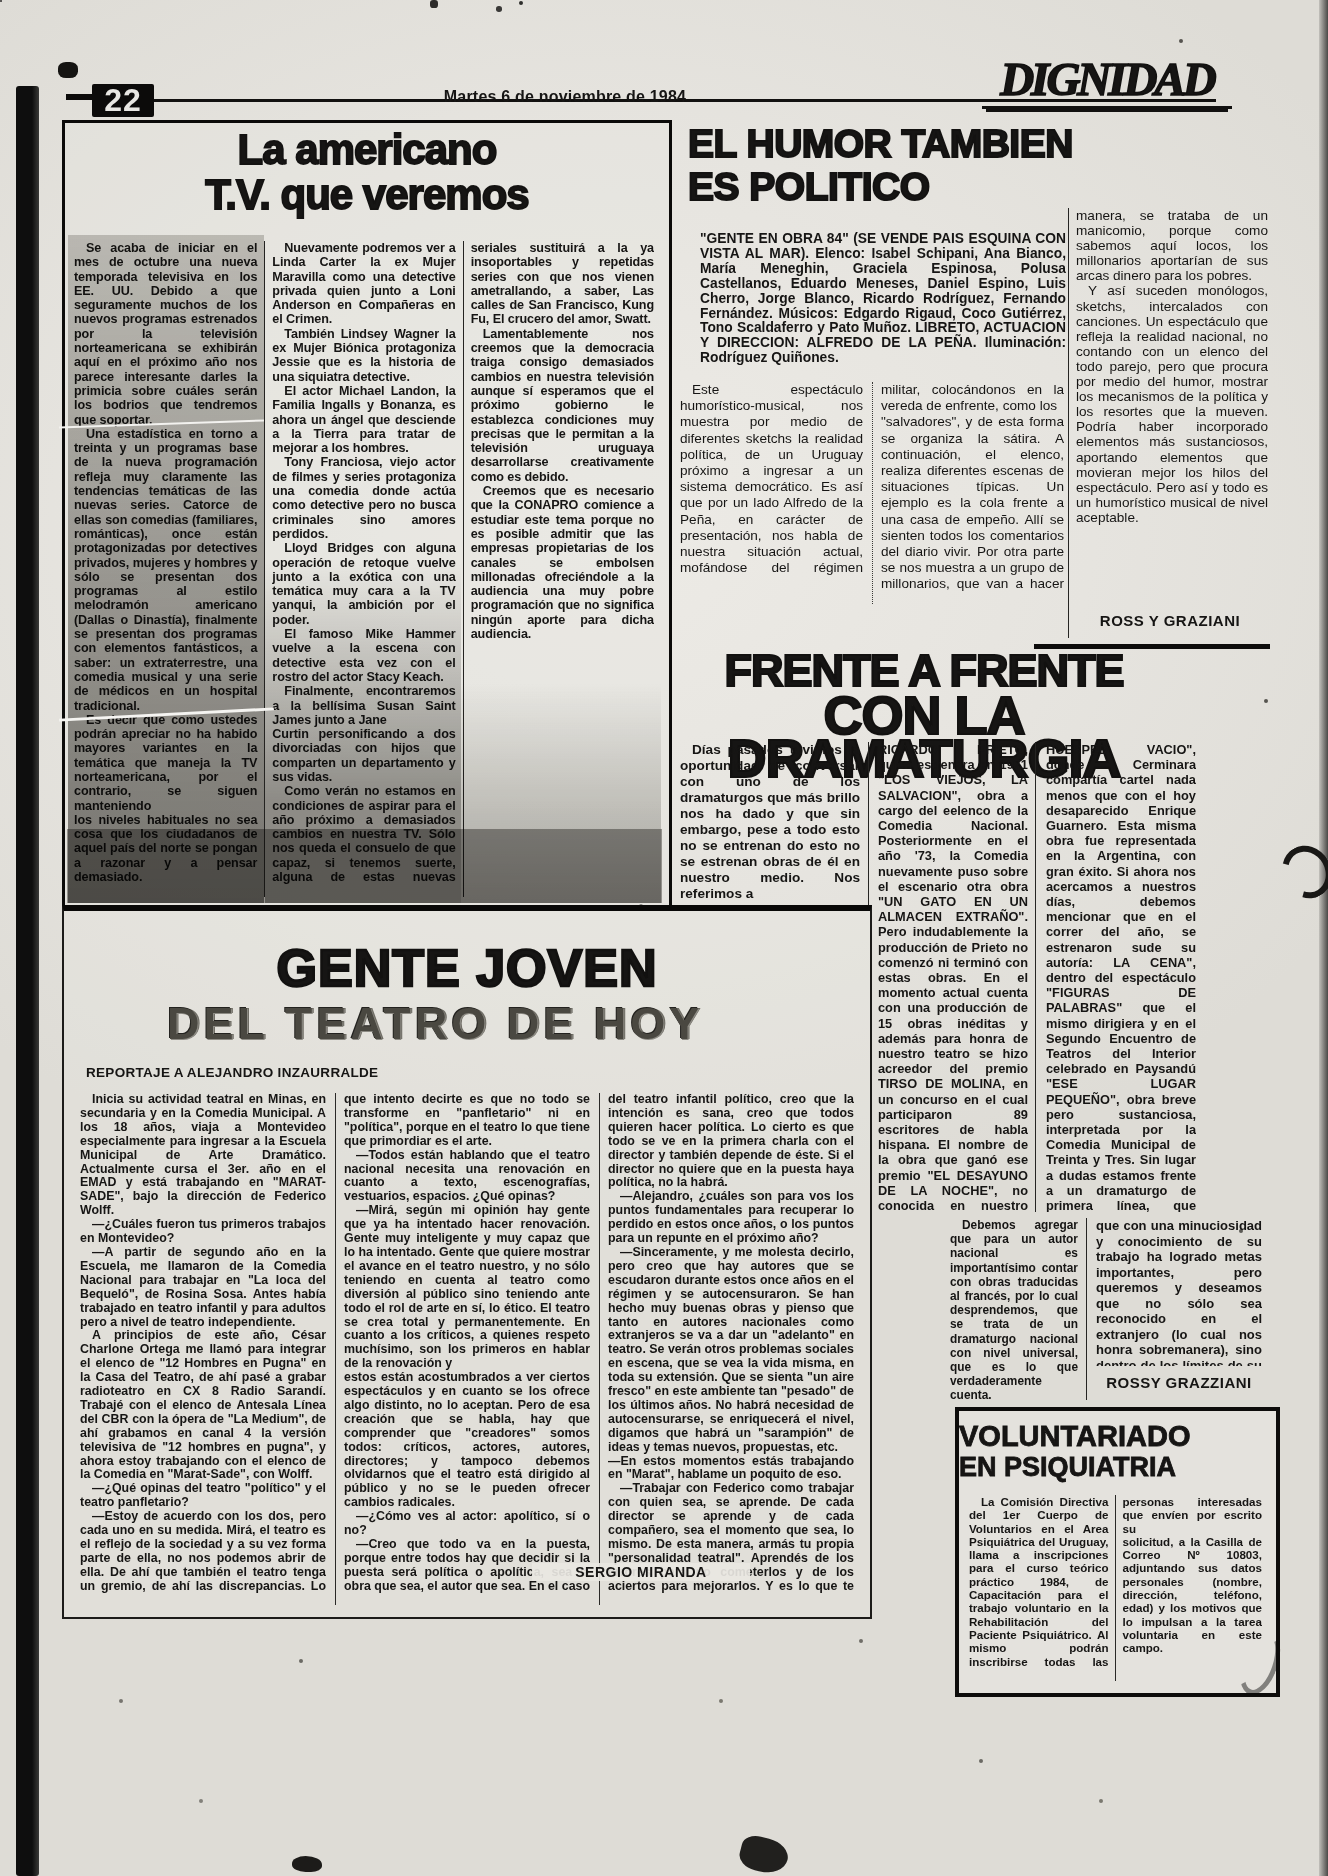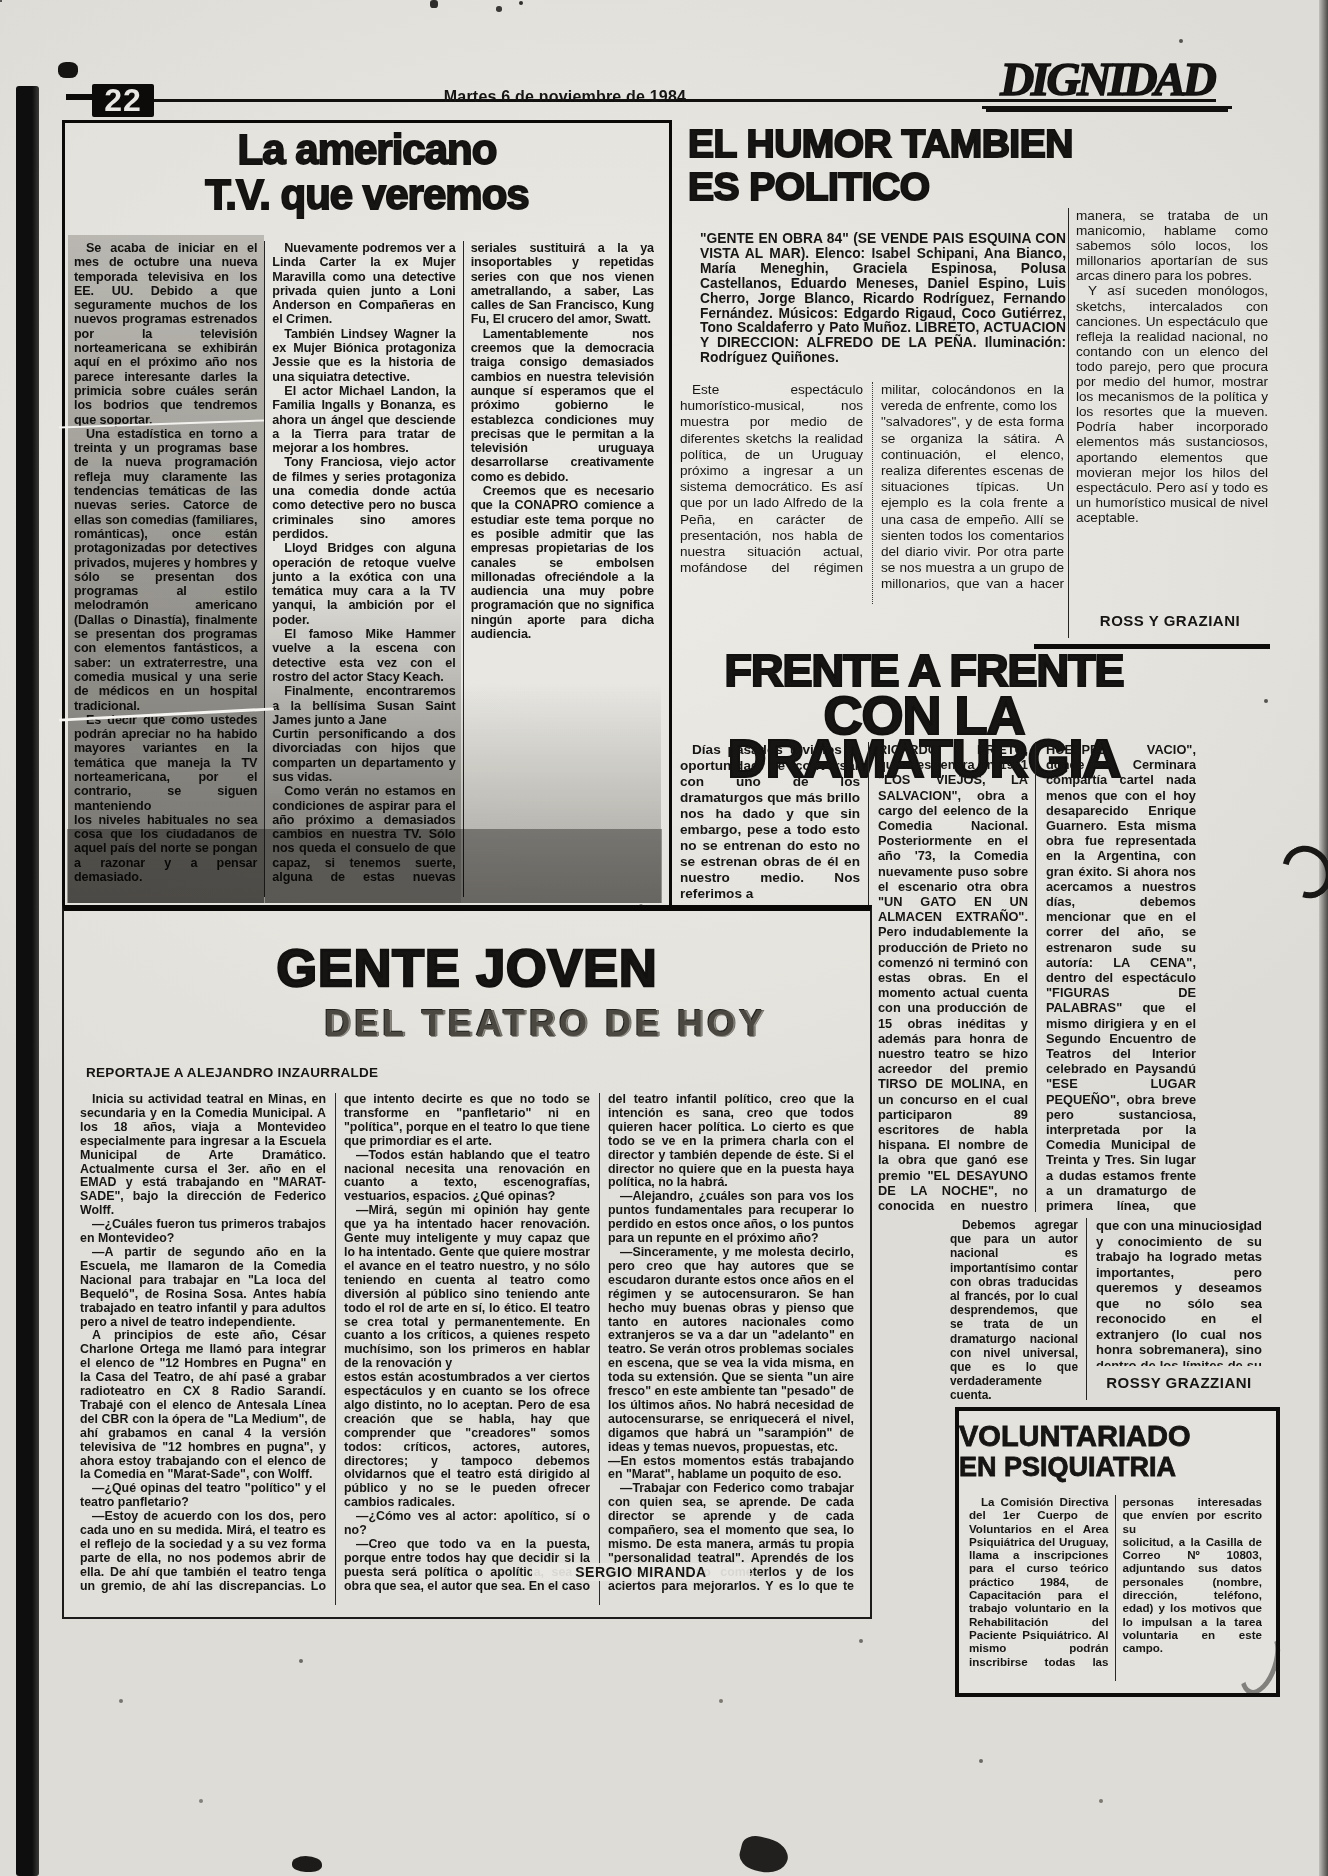--- a/index.html
+++ b/index.html
@@ -86,22 +86,22 @@
   .f3c{left:1034px;top:570px;width:166px;height:148px;font-size:13px;line-height:15.5px;}
   .fr1{left:806px;top:94px;height:166px;}
   .fr2{left:973px;top:94px;height:470px;}
   .fr3{left:1024px;top:570px;height:182px;}
   .frente-sig{position:absolute;left:1026px;top:726px;width:182px;font-size:15px;}
   
   .gente{left:62px;top:905px;width:806px;height:706px;border:2px solid #1c1b19;border-top:6px solid #090807;
     background:rgba(233,231,226,.3);}
   .gente-h1{position:absolute;left:103px;top:30px;width:600px;text-align:center;font-weight:bold;
     font-size:52px;line-height:54px;-webkit-text-stroke:2.6px #121110;letter-spacing:1px;}
-  .gente-h2{position:absolute;left:103px;top:88px;width:600px;text-align:right;font-weight:bold;
-    font-size:36px;line-height:50px;letter-spacing:4px;color:#4a4841;
+  .gente-h2{position:absolute;left:103px;top:88px;width:600px;text-align:left;font-weight:bold;
+    font-size:45px;line-height:50px;letter-spacing:4px;color:#4a4841;
     text-shadow:1px 1px 0 #8d8b84, -1px -1px 0 #23221f, 2px 0 0 #706e66;}
   .gente-kicker{position:absolute;left:22px;top:154px;font-size:13.5px;font-weight:bold;letter-spacing:.3px;}
   .gente-cols{position:absolute;left:16px;top:182px;width:774px;height:512px;
     column-count:3;column-gap:18px;column-rule:1.5px solid #2a2927;
     font-size:12.4px;line-height:13.9px;font-weight:bold;}
   .gente-sig{position:absolute;left:468px;top:652px;width:210px;font-size:14px;background:rgba(233,231,226,.92);padding:1px 4px;}
   
   .vol{left:955px;top:1407px;width:317px;height:282px;border:4px solid #0d0c0b;background:rgba(234,232,227,.5);}
   .vol-h{position:absolute;left:0;top:10px;width:100%;text-align:left;font-weight:bold;
     -webkit-text-stroke:.8px #121110;}
@@ -154,21 +154,21 @@
       <span>EL HUMOR TAMBIEN</span><br>
       <span>ES POLITICO</span>
     </div>
     <div class="humor-intro">"GENTE EN OBRA 84" (SE VENDE PAIS ESQUINA CON VISTA AL MAR). Elenco: Isabel Schipani, Ana Bianco, María Meneghin, Graciela Espinosa, Polusa Castellanos, Eduardo Meneses, Daniel Espino, Luis Cherro, Jorge Blanco, Ricardo Rodríguez, Fernando Fernández. Músicos: Edgardo Rigaud, Coco Gutiérrez, Tono Scaldaferro y Pato Muñoz. LIBRETO, ACTUACION Y DIRECCION: ALFREDO DE LA PEÑA. Iluminación: Rodríguez Quiñones.</div>
     <div class="humor-cols cols">
       <div class="part"><p>Este espectáculo humorístico-musical, nos muestra por medio de diferentes sketchs la realidad política, de un Uruguay próximo a ingresar a un sistema democrático. Es así que por un lado Alfredo de la Peña, en carácter de presentación, nos habla de nuestra situación actual, mofándose del régimen militar, colocándonos en la vereda de enfrente, como los</p></div>
       <div class="part cont"><p>"salvadores", y de esta forma se organiza la sátira. A continuación, el elenco, realiza diferentes escenas de situaciones típicas. Un ejemplo es la cola frente a una casa de empeño. Allí se sienten todos los comentarios del diario vivir. Por otra parte se nos muestra a un grupo de millonarios, que van a hacer caridad con lo que poseen y como no podía ser de otra</p></div>
     </div>
     <div class="abs vrule humor-vrule"></div>
     <div class="humor-rcol cont nofirst">
-        <p>manera, se trataba de un manicomio, hablame como sabemos sólo locos, los millonarios aportarían de sus arcas dinero para los pobres.</p>
+        <p>manera, se trataba de un manicomio, porque como sabemos aquí locos, los millonarios aportarían de sus arcas dinero para los pobres.</p>
         <p>Y así suceden monólogos, sketchs, intercalados con canciones. Un espectáculo que refleja la realidad nacional, no contando con un elenco del todo parejo, pero que procura por medio del humor, mostrar los mecanismos de la política y los resortes que la mueven. Podría haber incorporado elementos más sustanciosos, aportando elementos que movieran mejor los hilos del espectáculo. Pero así y todo es un humorístico musical de nivel aceptable.</p>
       </div>
     <div class="humor-sig sig">ROSS Y GRAZIANI</div>
     <div class="humor-rule"></div>
   </div>
 
   <div class="abs frente">
     <div class="frente-h">
       <span class="l1">FRENTE A FRENTE</span>
       <span class="l2">CON LA DRAMATURGIA</span>

